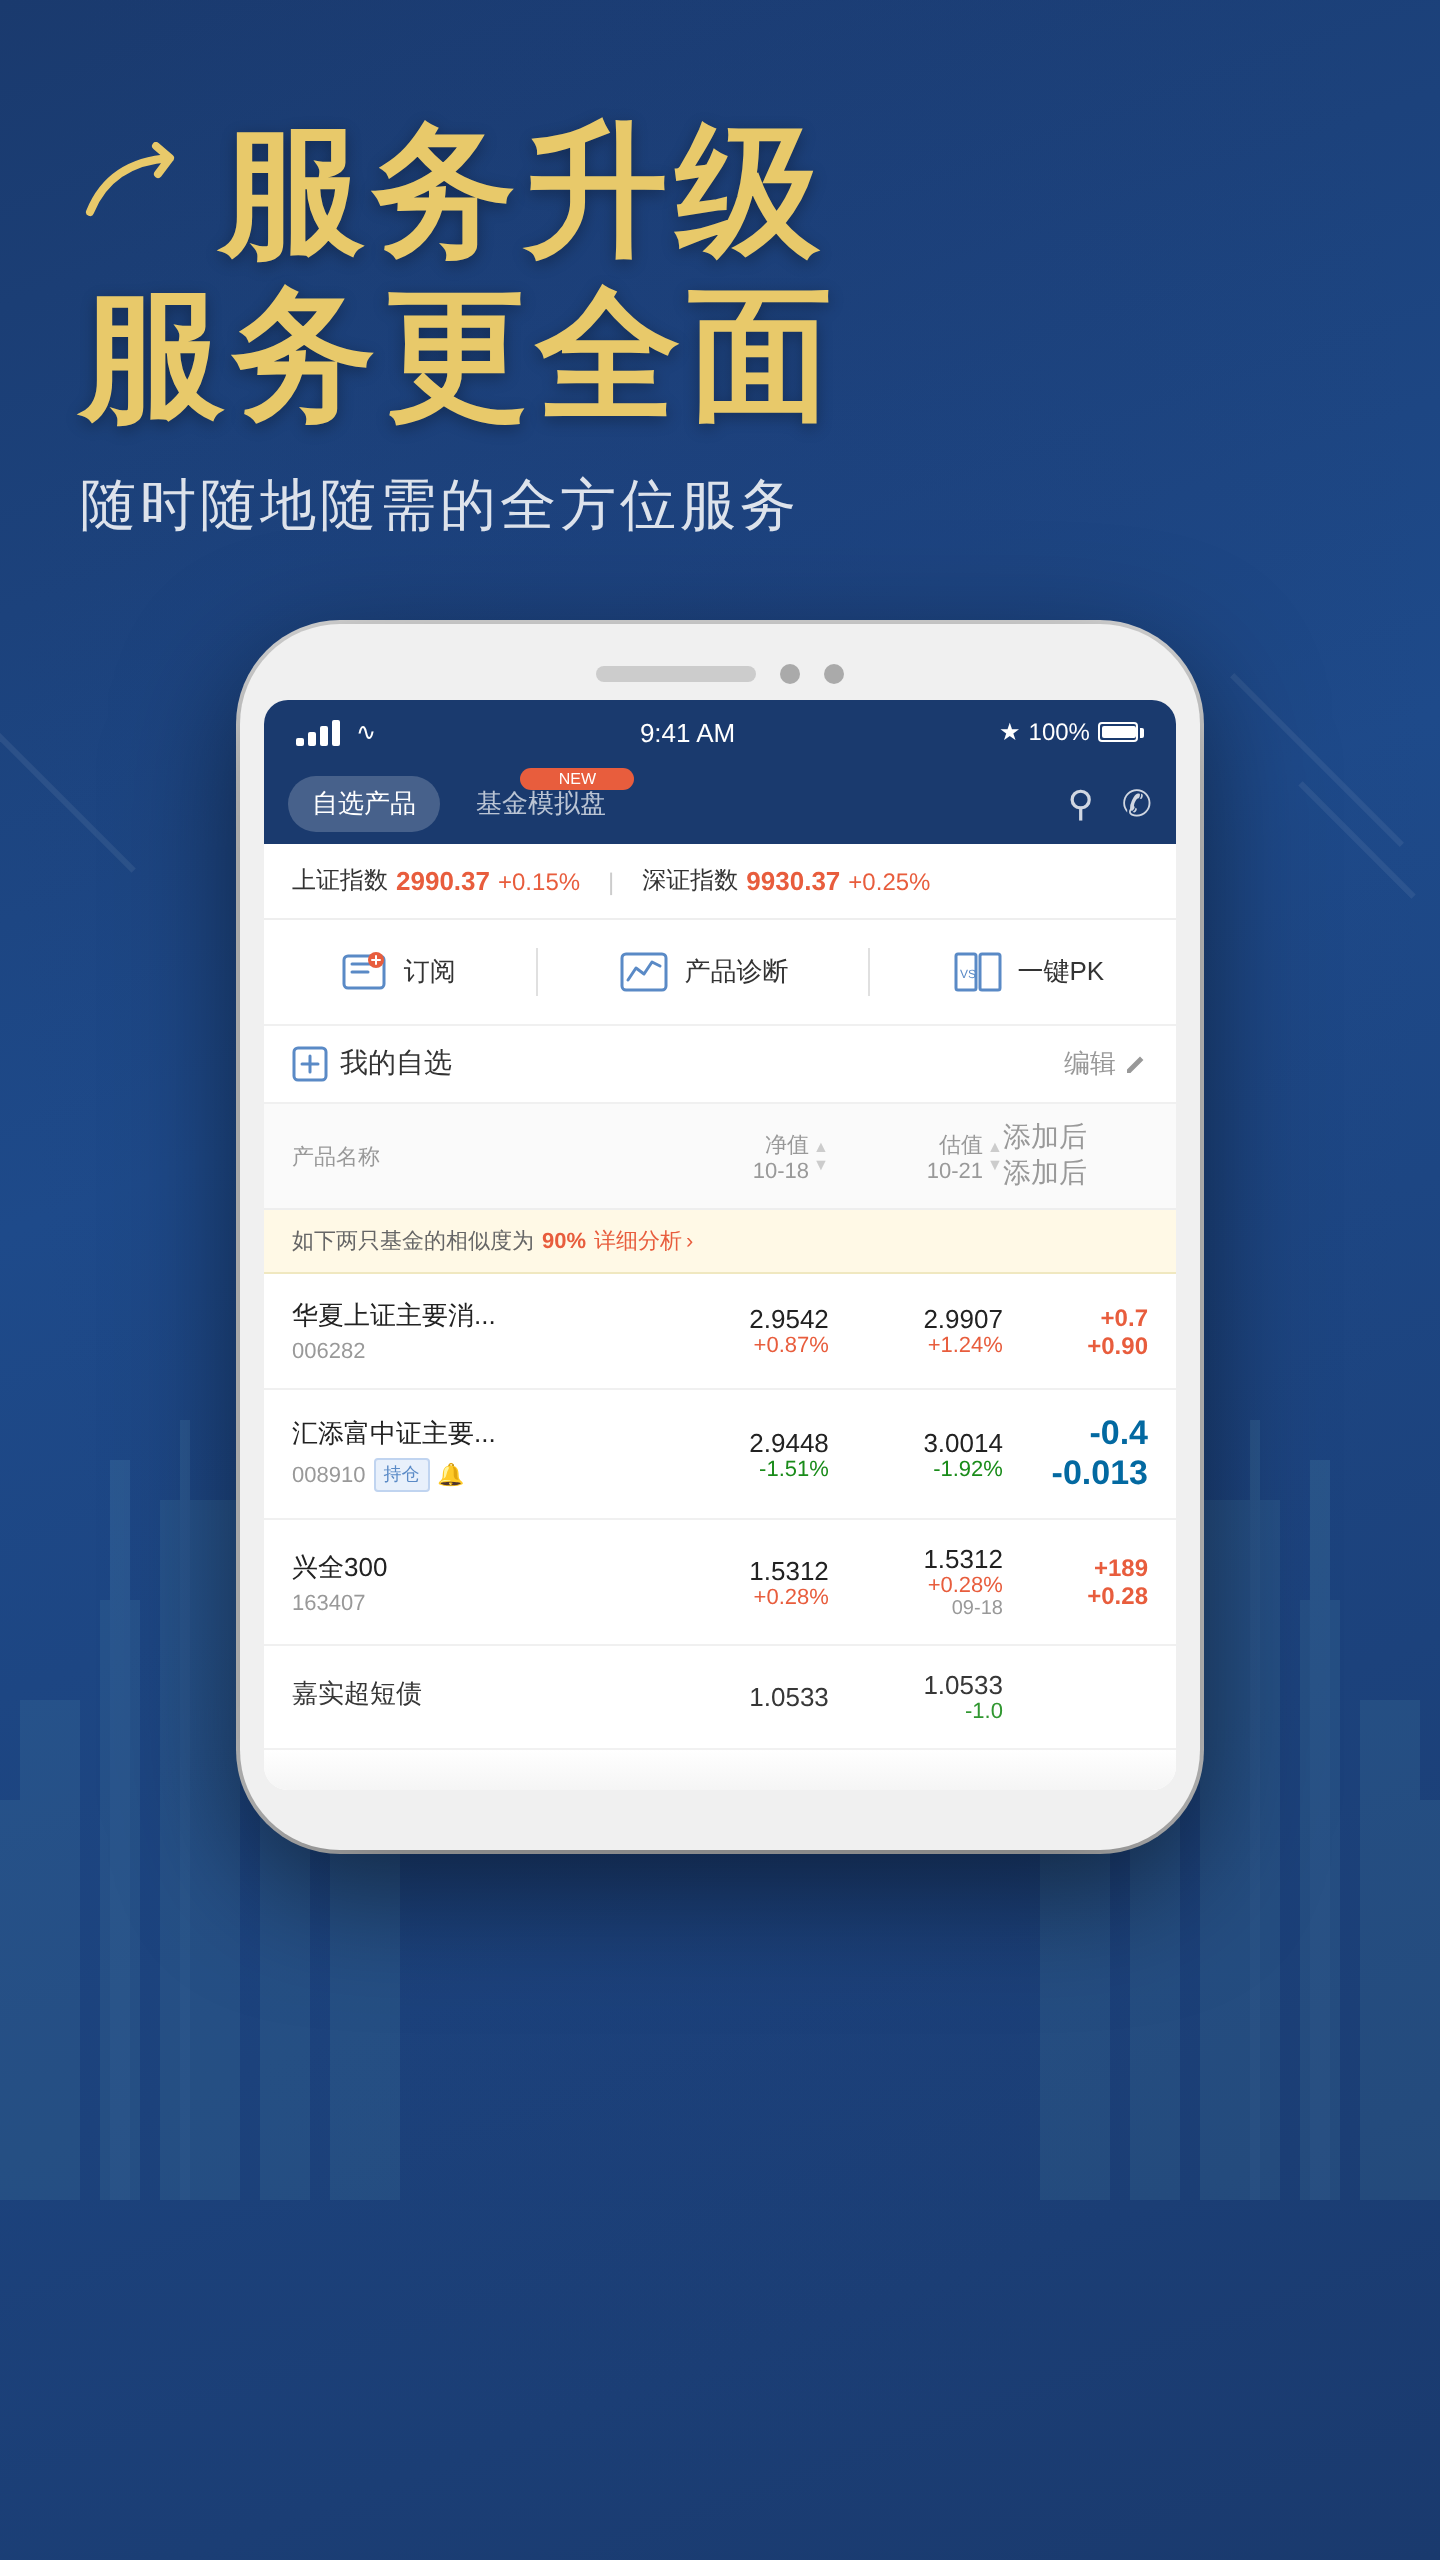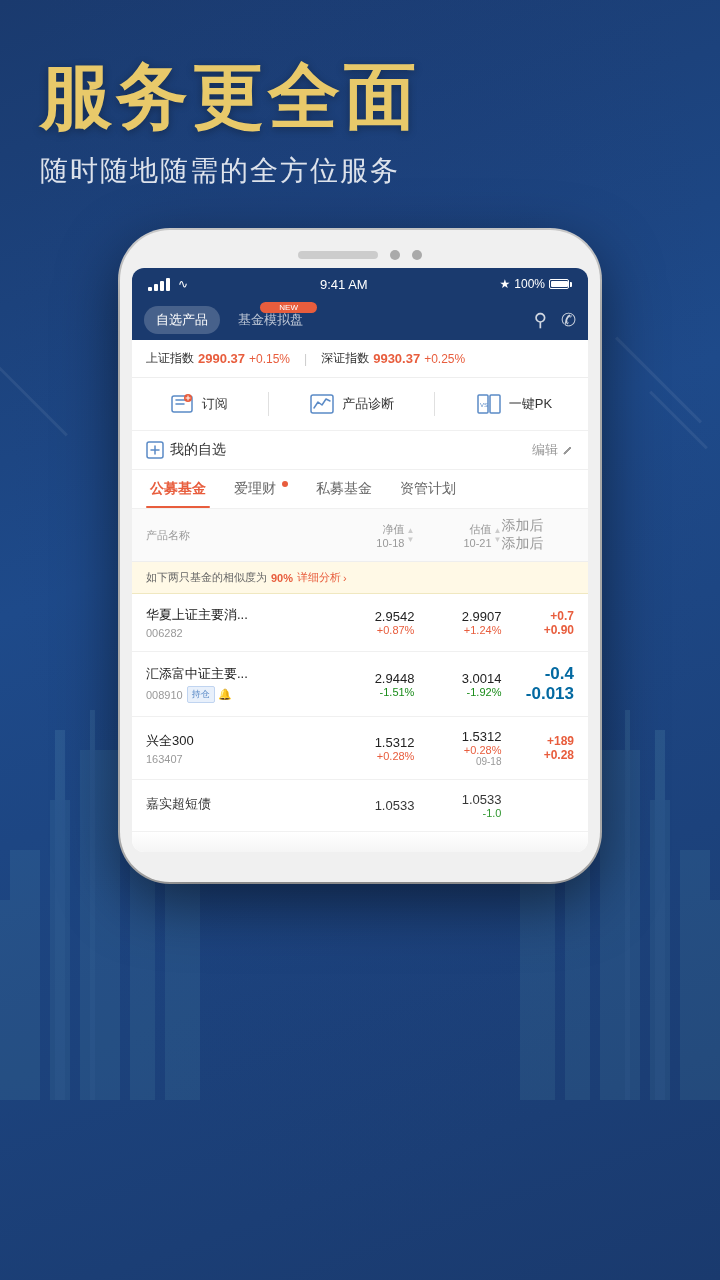--- a/index.html
+++ b/index.html
@@ -518,20 +518,27 @@
   <rect x="150" y="150" width="20" height="300" fill="#6ab"></rect>
   <rect x="100" y="100" width="40" height="350" fill="#6ab"></rect>
   <rect x="65" y="170" width="25" height="280" fill="#6ab"></rect>
   <rect x="20" y="120" width="35" height="330" fill="#6ab"></rect>
   <rect x="205" y="250" width="15" height="200" fill="#6ab"></rect>
   <rect x="155" y="80" width="10" height="370" fill="#8cd"></rect>
   <rect x="125" y="60" width="5" height="390" fill="#8cd"></rect>
 </svg>
 
 <div class="header-section">
+  <div class="hero-title-row1">
+
+    <svg class="arrow-icon" viewBox="0 0 60 50" fill="none">
+      <path d="M5 35 Q15 10 45 8 L38 2 M45 8 L39 16" stroke="#e8c96a" stroke-width="4" stroke-linecap="round" stroke-linejoin="round" fill="none"></path>
+    </svg>
+    <span class="hero-title-text">服务升级</span>
+  </div>
   <div class="hero-title-row2">
     <span class="hero-title-text">服务更全面</span>
   </div>
   <div class="hero-subtitle">随时随地随需的全方位服务</div>
 </div>
 
 <div class="phone-container">
   <div class="phone-mockup">
 
     <div class="phone-top-bar">
@@ -633,35 +640,20 @@
           <span>我的自选</span>
         </div>
         <div class="edit-btn">
           <span>编辑</span>
           <svg width="12" height="12" viewBox="0 0 12 12" fill="none">
             <path d="M2 9L8 3 9 4 3 10H2V9z" stroke="#999" stroke-width="1" fill="#999"></path>
           </svg>
         </div>
       </div>
 
-      <div class="category-tabs">
-        <div class="cat-tab active">
-          <span>公募基金</span>
-        </div>
-        <div class="cat-tab">
-          <span>爱理财</span>
-          <span class="dot"></span>
-        </div>
-        <div class="cat-tab">
-          <span>私募基金</span>
-        </div>
-        <div class="cat-tab">
-          <span>资管计划</span>
-        </div>
-      </div>
 
       <div class="table-header">
         <div class="th-name">产品名称</div>
         <div class="th-nav">
           <div>
             <div>净值</div>
             <div>10-18</div>
           </div>
           <div class="sort-arrows">
             <span class="sort-up">▲</span>

